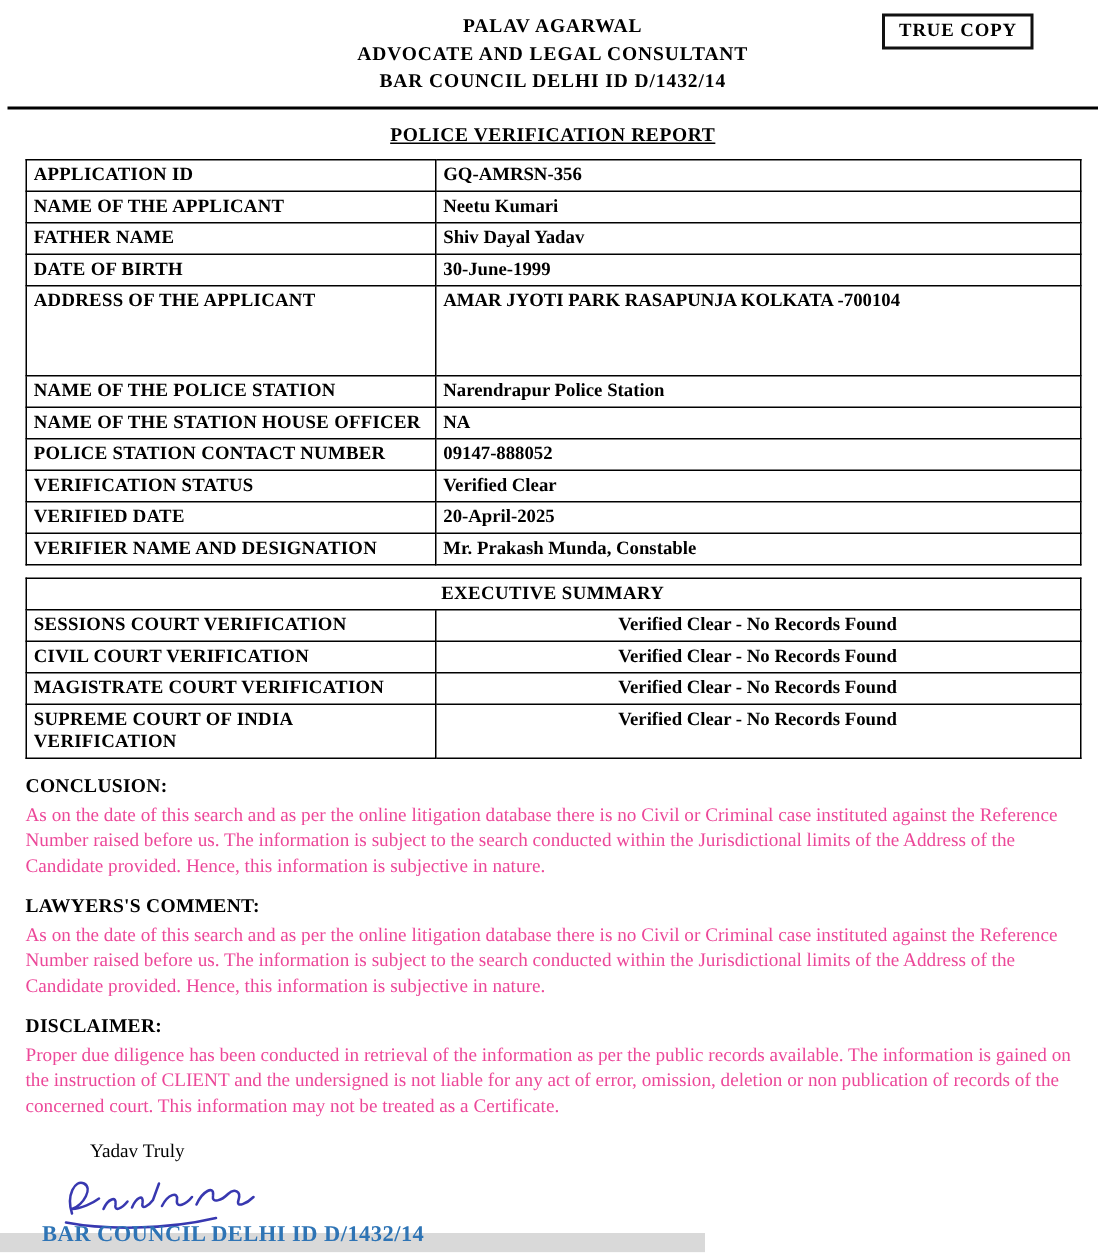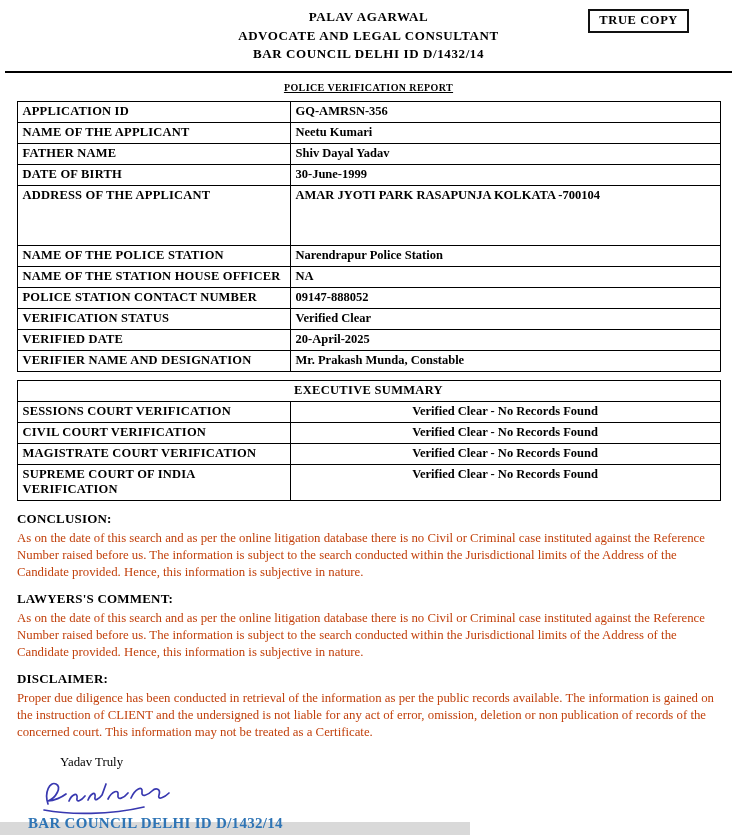--- a/index.html
+++ b/index.html
@@ -11,41 +11,41 @@
   
   .letterhead { padding-top:8px; text-align:center; font-weight:bold;
     font-size:13px; line-height:18.5px; letter-spacing:0.6px; }
   .true-copy {
     position:absolute; top:9px; right:48px;
     border:2px solid #111; padding:2px 9px 3px;
     font-size:12.5px; font-weight:bold; letter-spacing:0.6px;
   }
   .rule { height:0; border:none; border-top:2px solid #000; margin:7px 5px 0 5px; }
   .report-title {
-    margin-top:9px; text-align:center; font-size:10px; font-weight:bold;
+    margin-top:9px; text-align:center; font-size:13px; font-weight:bold;
     text-decoration:underline; letter-spacing:0.4px;
   }
   
   .doc-table {
     width:704px; margin:8px auto 0 auto; border-collapse:collapse;
     font-size:12.5px; border:1.5px solid #000;
   }
   .doc-table td { border:1px solid #000; padding:2px 5px 3px 5px;
     vertical-align:top; line-height:15px; }
   .lbl { width:262px; font-weight:bold; letter-spacing:0.2px; }
   .val { font-weight:bold; }
   .tall td { height:54px; }
   .es-table { margin-top:8px; }
   .es-title { text-align:center; font-weight:bold; letter-spacing:0.3px; }
   .center { text-align:center; }
   
   .sections { margin:0 17px; }
   .section-heading { margin-top:10px; font-weight:bold; 
     font-size:13px; letter-spacing:0.2px; }
-  .section-body { margin:3px 0 0 0; font-size:12.8px; line-height:17px; color:#c2410c; }
+  .section-body { margin:3px 0 0 0; font-size:12.8px; line-height:17px; color:#ec4899; }
   
   .salutation { margin:14px 0 0 60px; font-size:12.8px; }
   .signature { margin:4px 0 0 36px; height:44px; }
   .footer-band {
     position:absolute; left:0; bottom:0; width:470px; height:13px;
     background:#d9d9d9; z-index:0;
   }
   .footer-bar-id {
     position:absolute; left:28px; bottom:3px; z-index:1;
     font-size:15px; font-weight:bold; letter-spacing:0.3px;

